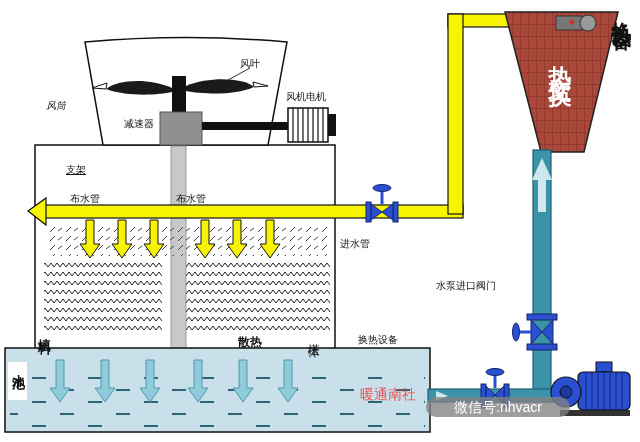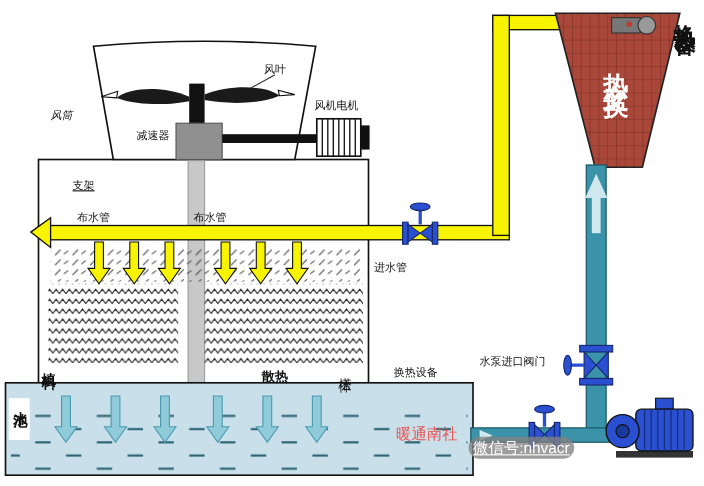--- a/index.html
+++ b/index.html
@@ -13,21 +13,21 @@
   .vert{writing-mode:vertical-rl;text-orientation:upright;white-space:normal;}
   .lbl-fill{left:36px;top:328px;font-size:13px;font-weight:bold;letter-spacing:3px;height:46px;}
   .lbl-heat{left:238px;top:336px;font-size:12px;font-weight:bold;}
   .lbl-body{left:306px;top:334px;font-size:12px;letter-spacing:2px;height:36px;}
   .lbl-pool{left:8px;top:362px;font-size:13px;font-weight:bold;background:#fff;padding:2px 2px;height:34px;letter-spacing:2px;}
   .lbl-hx{left:547px;top:48px;font-size:23px;font-weight:bold;color:#fff;letter-spacing:9px;height:118px;}
   .lbl-equip{left:610px;top:6px;font-size:20px;font-weight:bold;letter-spacing:3px;height:102px;}
   .wm-brand{left:360px;top:386px;font-size:14px;color:#ef4444;opacity:.9;}
   .wm-pill{
     left:426px;top:397px;font-size:14px;color:#fff;
-    background:rgba(130,130,130,.78);border-radius:11px;padding:2px 4px;text-decoration:underline;
+    background:rgba(130,130,130,.78);border-radius:11px;padding:2px 28px;
   }
 </style>
 </head>
 <body>
 
 <div id="stage">
 
 <svg width="640" height="442" viewBox="0 0 640 442">
   <defs>
     <pattern id="zig" width="12" height="9" patternUnits="userSpaceOnUse">
@@ -164,20 +164,20 @@
 <div class="lbl" style="left:124px;top:118px;">减速器</div>
 <div class="lbl" style="left:66px;top:164px;text-decoration:underline;">支架</div>
 <div class="lbl" style="left:70px;top:193px;">布水管</div>
 <div class="lbl" style="left:176px;top:193px;">布水管</div>
 <div class="lbl" style="left:340px;top:238px;text-align:center;">进水管</div>
 <div class="lbl vert lbl-fill">填料</div>
 <div class="lbl lbl-heat">散热</div>
 <div class="lbl vert lbl-body">塔体</div>
 <div class="lbl vert lbl-pool">水池</div>
 <div class="lbl" style="left:358px;top:334px;">换热设备</div>
-<div class="lbl" style="left:436px;top:280px;margin-top:44px;">水泵进口阀门</div>
+<div class="lbl" style="left:436px;top:280px;">水泵进口阀门</div>
 <div class="lbl vert lbl-hx">热交换</div>
 <div class="lbl vert lbl-equip">换热设备</div>
 
 <div class="lbl wm-brand">暖通南社</div>
 <div class="lbl wm-pill">微信号:nhvacr</div>
 
 </div>
 
 </body></html>

